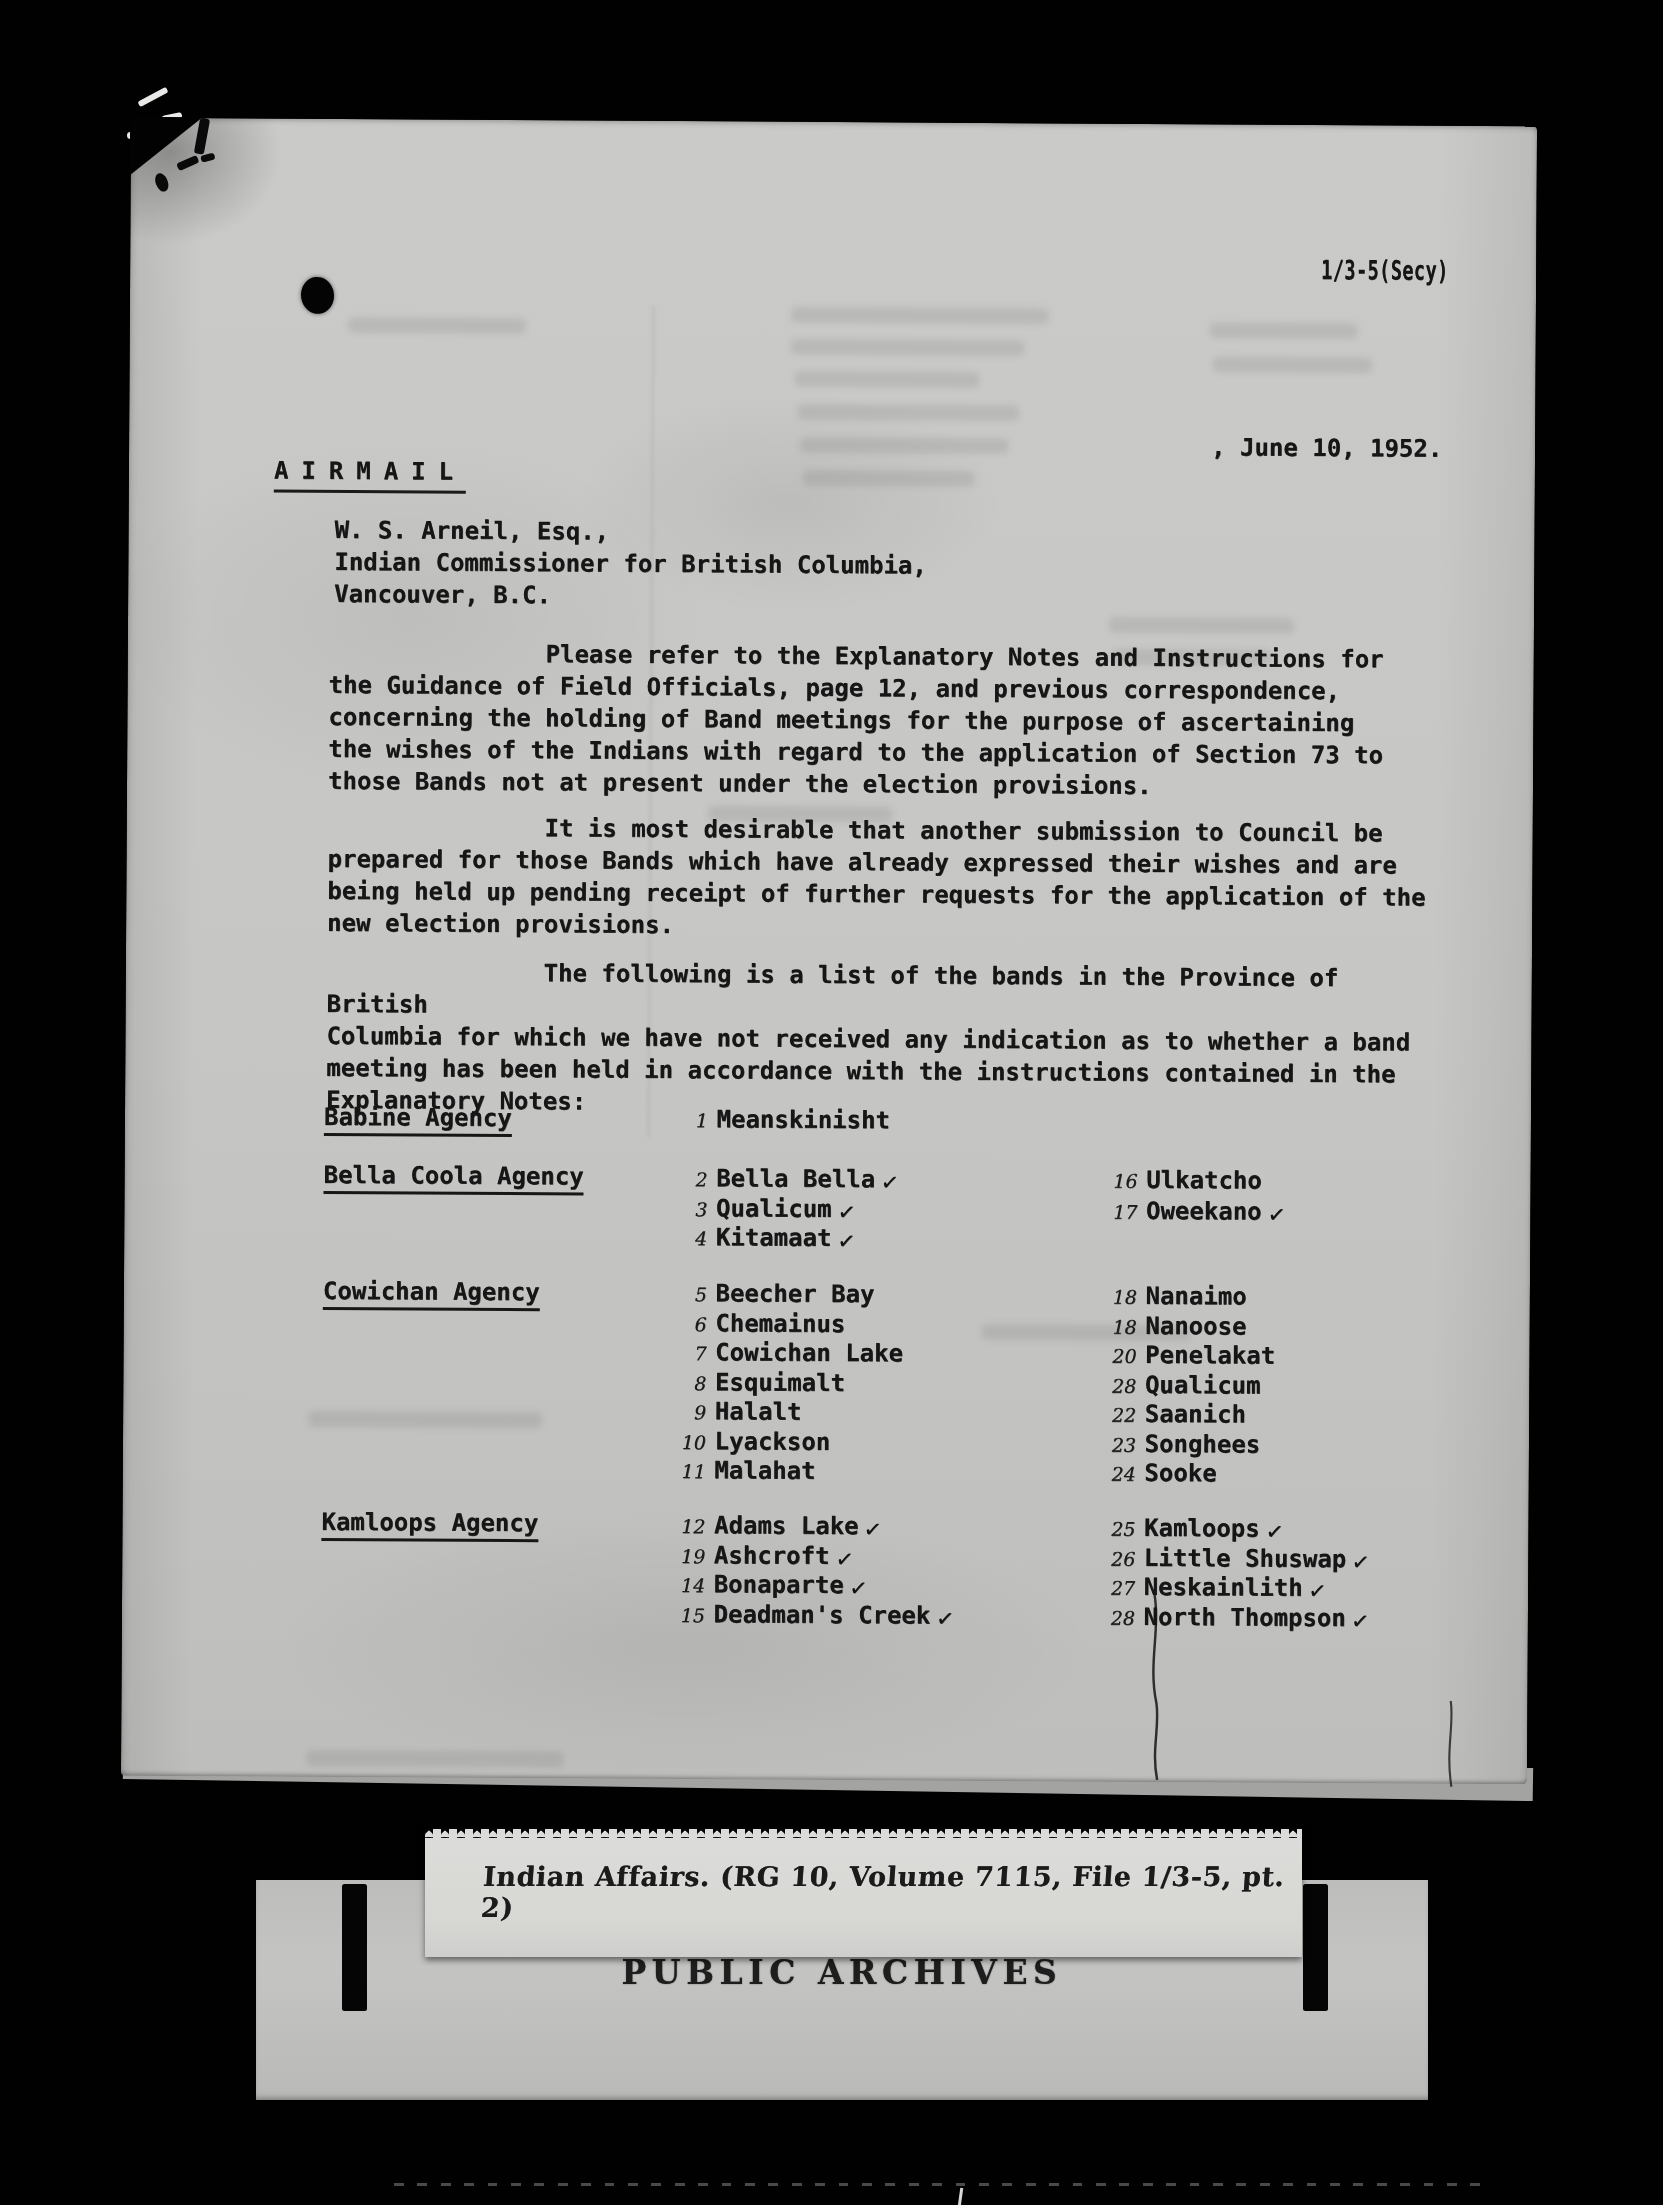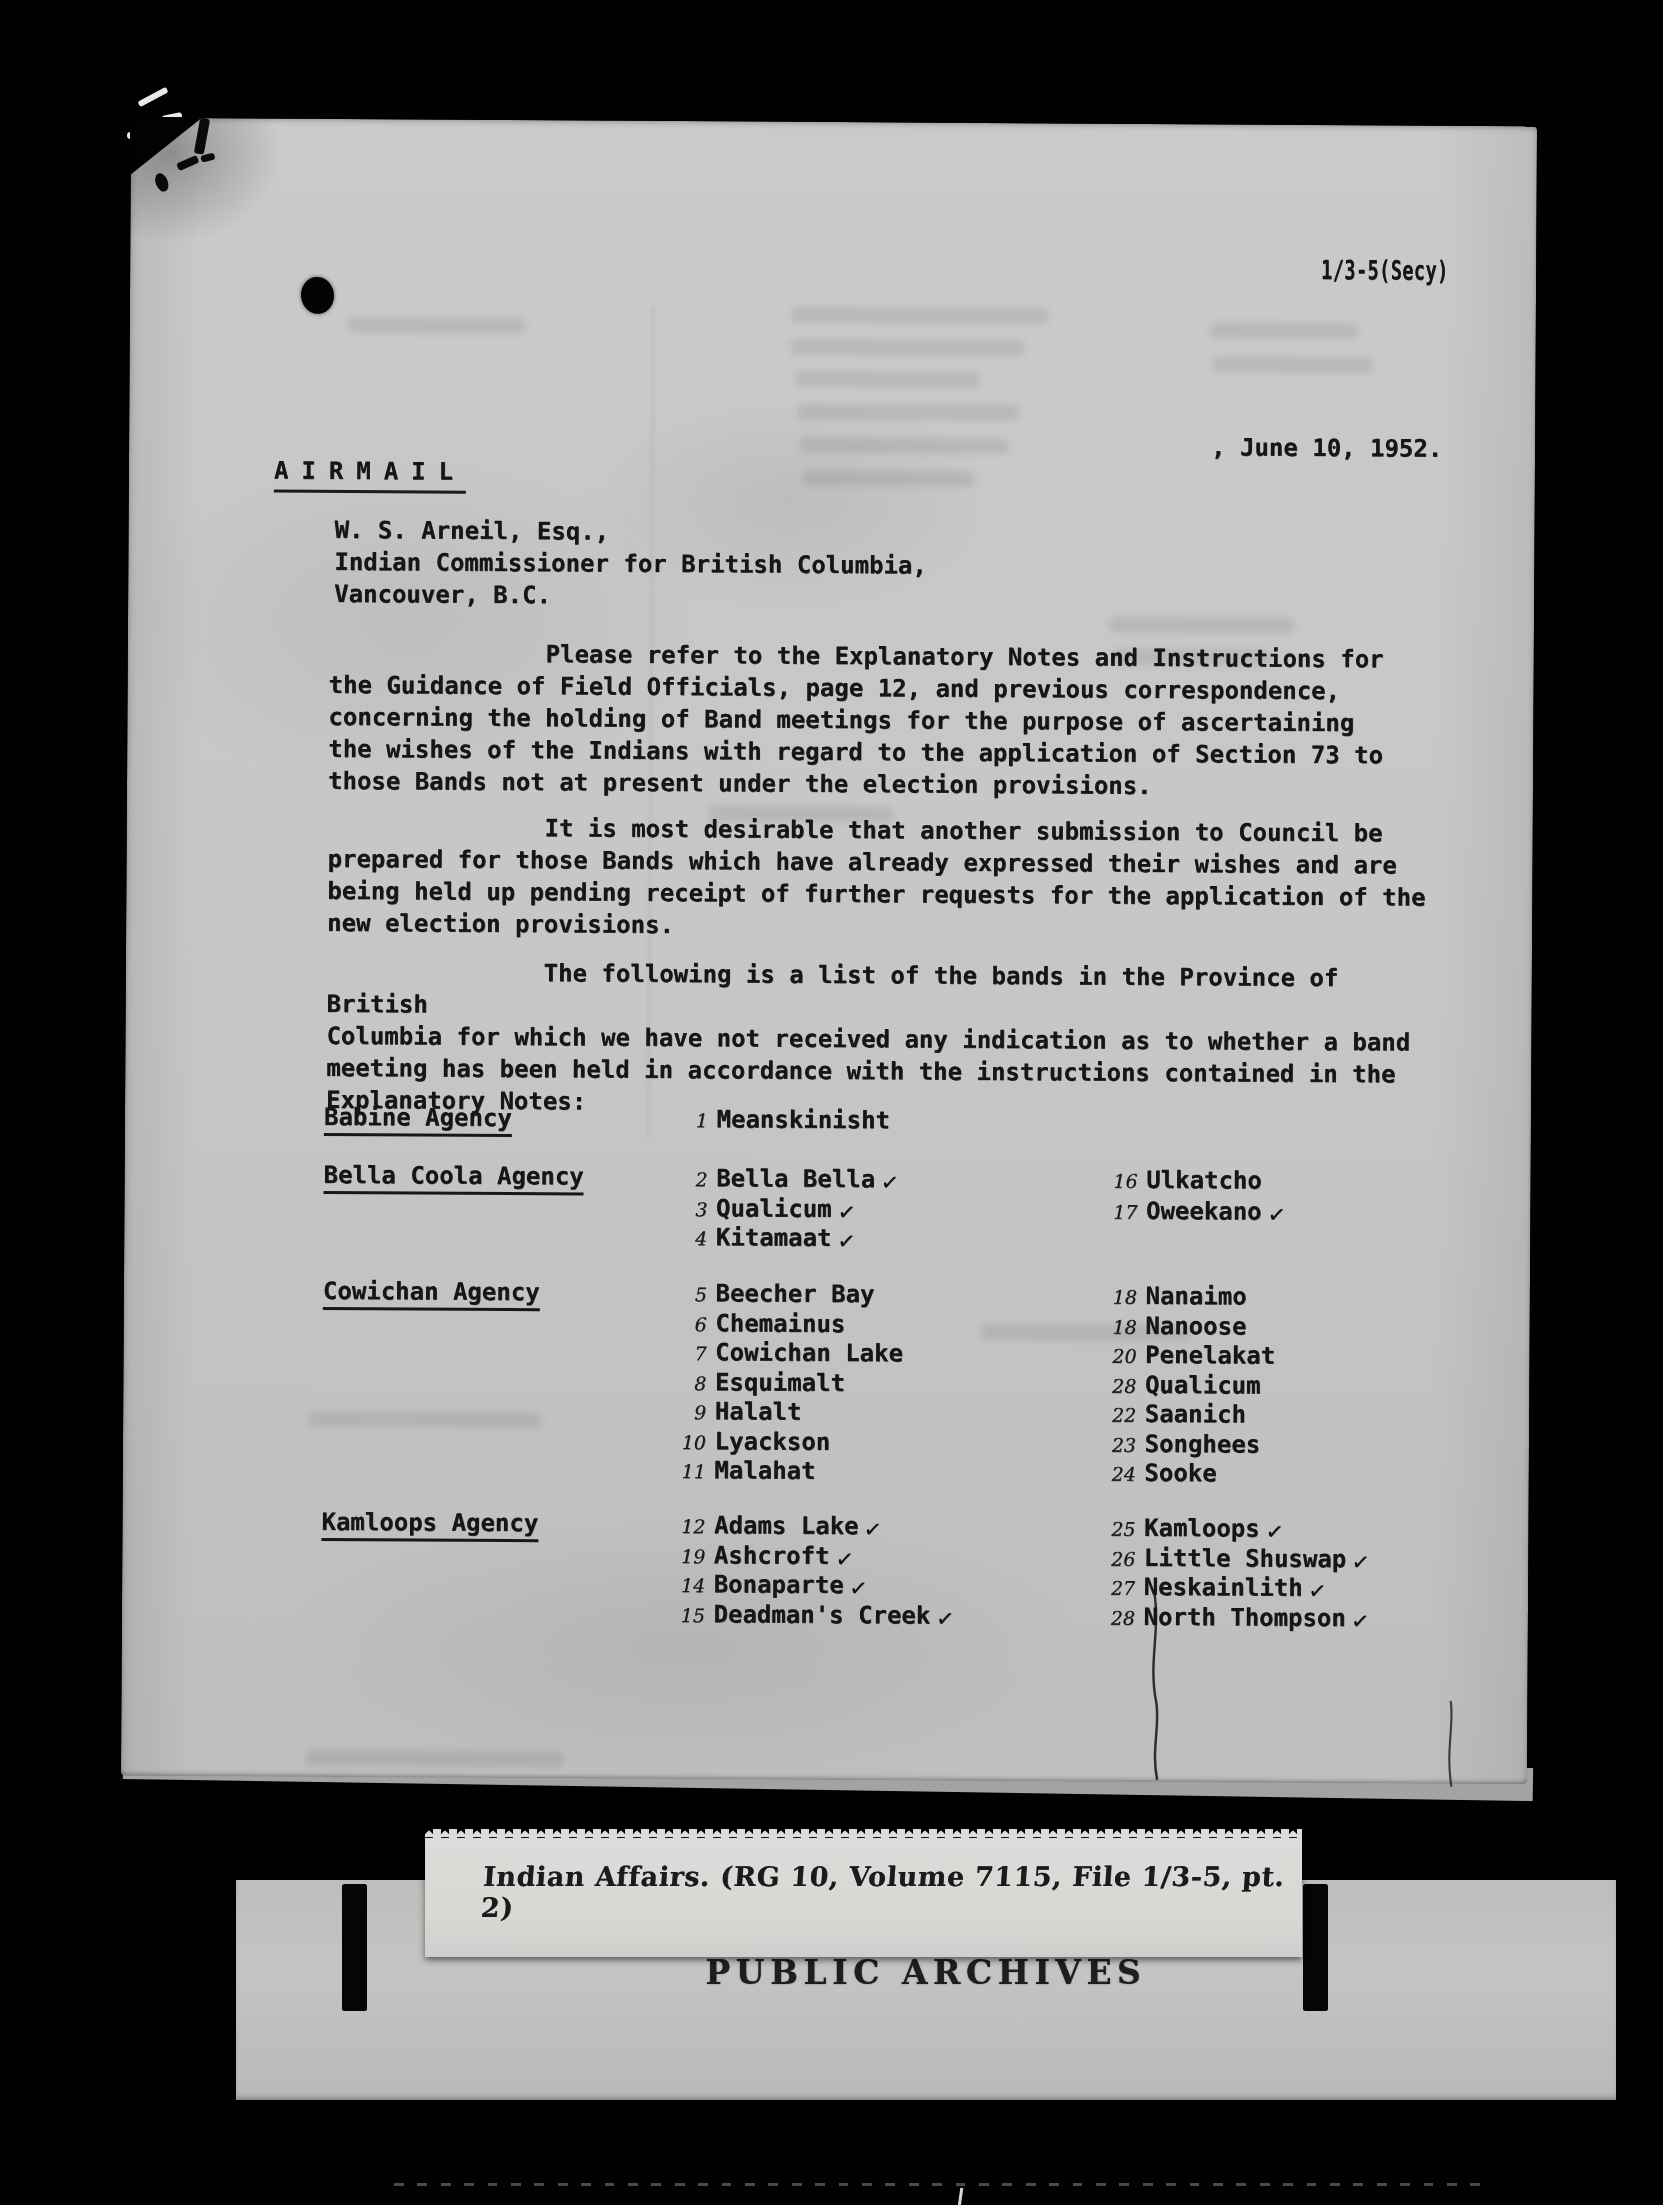--- a/index.html
+++ b/index.html
@@ -47,21 +47,21 @@
   .num{display:inline-block;width:46px;text-align:right;padding-right:8.6px;
        font-family:"DejaVu Serif","Liberation Serif",serif;font-style:italic;font-weight:normal;
        font-size:19px;color:#1c1c1c;}
   .chk{display:inline-block;margin-left:7.4px;font-size:24.6px;transform:rotate(6deg) translateY(2.5px);color:#111;}
   .a0{top:984px;} .a1{top:1042px;} .a2{top:1158px;} .a3{top:1389px;}
   
   .ghost{position:absolute;background:rgba(20,20,20,0.09);filter:blur(3.1px);border-radius:6.2px;height:16px;}
   .fold{position:absolute;left:522px;top:185px;width:2.5px;height:831px;background:rgba(0,0,0,0.05);filter:blur(1.8px);}
   .crack{position:absolute;}
   
-  .card{position:absolute;left:236px;top:1880px;width:1380px;height:220px;
+  .card{position:absolute;left:256px;top:1880px;width:1172px;height:220px;
         background:linear-gradient(180deg,#bdbdbb 0%,#c4c4c2 40%,#b9b9b7 100%);
         box-shadow:inset 0 -4.9px 6.2px -3.7px rgba(0,0,0,0.4);}
   .stamp{position:absolute;left:0;top:73px;width:100%;text-align:center;
          font-family:"DejaVu Serif","Liberation Serif",serif;font-weight:bold;color:#1e1e1e;
          font-size:33px;line-height:39px;letter-spacing:5.5px;
          text-shadow:0 0 1.2px rgba(25,25,25,0.8);}
   .slotbar{position:absolute;top:1884px;width:24.6px;height:127px;background:#050505;border-radius:2.5px;}
   .slotL{left:342px;} .slotR{left:1303px;}
   .strip{position:absolute;left:425px;top:1829px;width:877px;height:128px;
          background:linear-gradient(180deg,#dcdcda 0%,#d7d7d4 70%,#cecfcc 100%);

